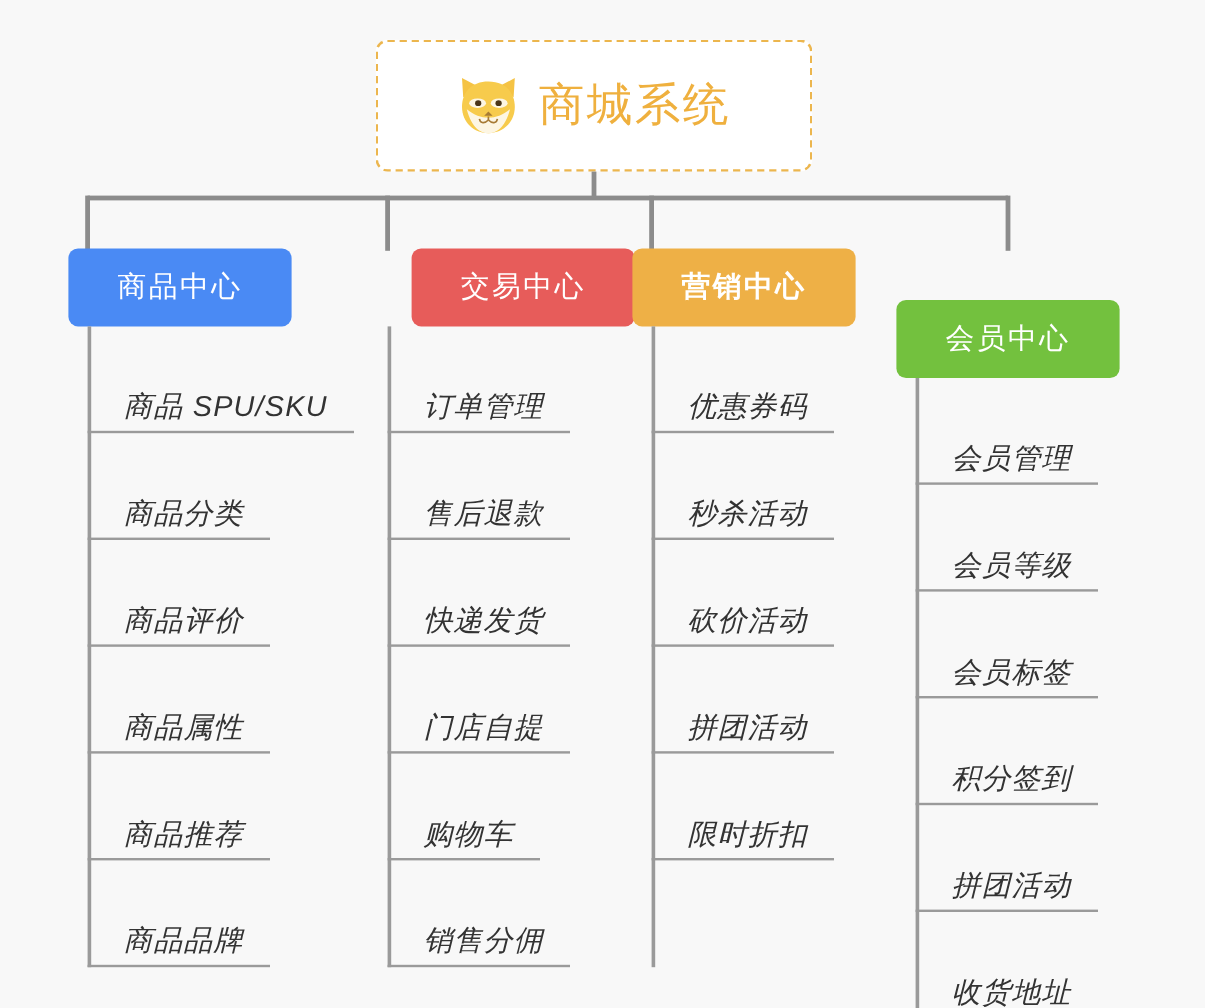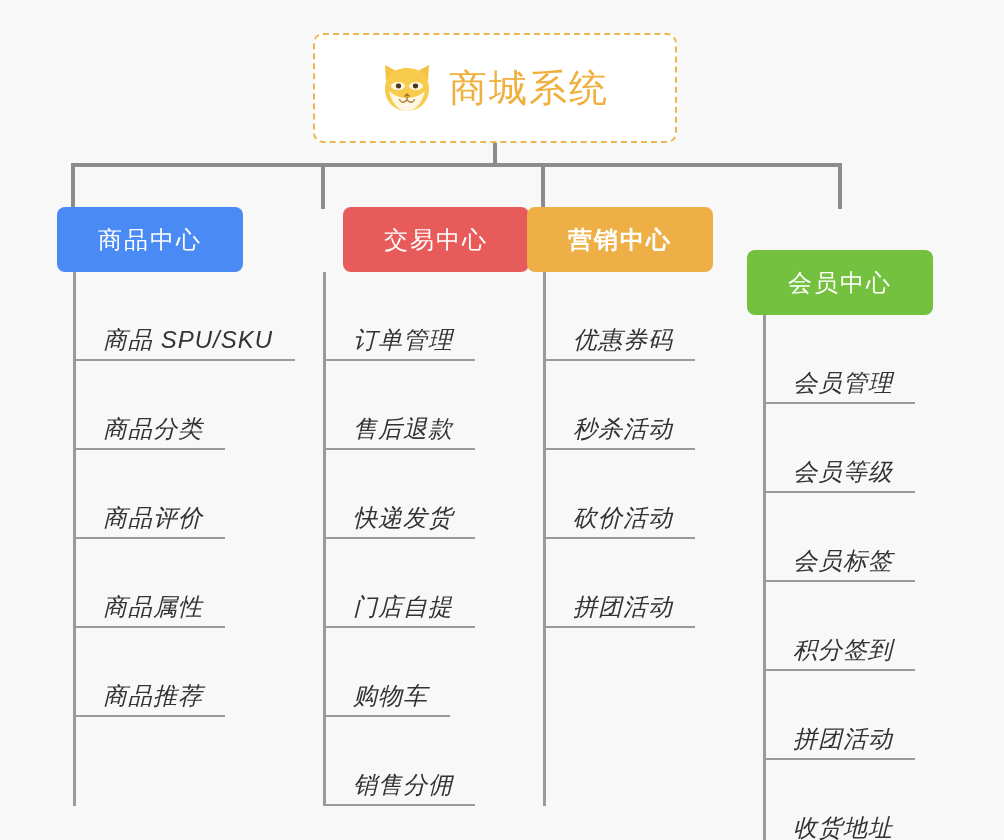--- a/index.html
+++ b/index.html
@@ -173,20 +173,23 @@
         </li>
       <li class="leaf-item">
           <div class="leaf-inner"><span class="leaf-label">商品评价</span></div>
         </li>
       <li class="leaf-item">
           <div class="leaf-inner"><span class="leaf-label">商品属性</span></div>
         </li>
       <li class="leaf-item">
           <div class="leaf-inner"><span class="leaf-label">商品推荐</span></div>
         </li>
+      <li class="leaf-item">
+          <div class="leaf-inner"><span class="leaf-label">商品品牌</span></div>
+        </li>
     </ul>
   </div>
 
   <div class="column" style="left:307px; width:186px;padding-left:36px;">
     <div class="cat-box" style="width: 186px; background: rgb(231, 92, 90);">
       <span class="cat-label">交易中心</span>
     </div>
     <div class="trunk" style="height:534px;"></div>
     <ul class="leaf-list">
       <li class="leaf-item">
@@ -221,20 +224,23 @@
         </li>
       <li class="leaf-item">
           <div class="leaf-inner"><span class="leaf-label">秒杀活动</span></div>
         </li>
       <li class="leaf-item">
           <div class="leaf-inner"><span class="leaf-label">砍价活动</span></div>
         </li>
       <li class="leaf-item">
           <div class="leaf-inner"><span class="leaf-label">拼团活动</span></div>
         </li>
+      <li class="leaf-item">
+          <div class="leaf-inner"><span class="leaf-label">限时折扣</span></div>
+        </li>
     </ul>
   </div>
 
   <div class="column" style="left:747px; width:186px;margin-top:43px;">
     <div class="cat-box" style="width: 186px; background: rgb(115, 193, 62);">
       <span class="cat-label">会员中心</span>
     </div>
     <div class="trunk" style="height:534px;"></div>
     <ul class="leaf-list">
       <li class="leaf-item">

